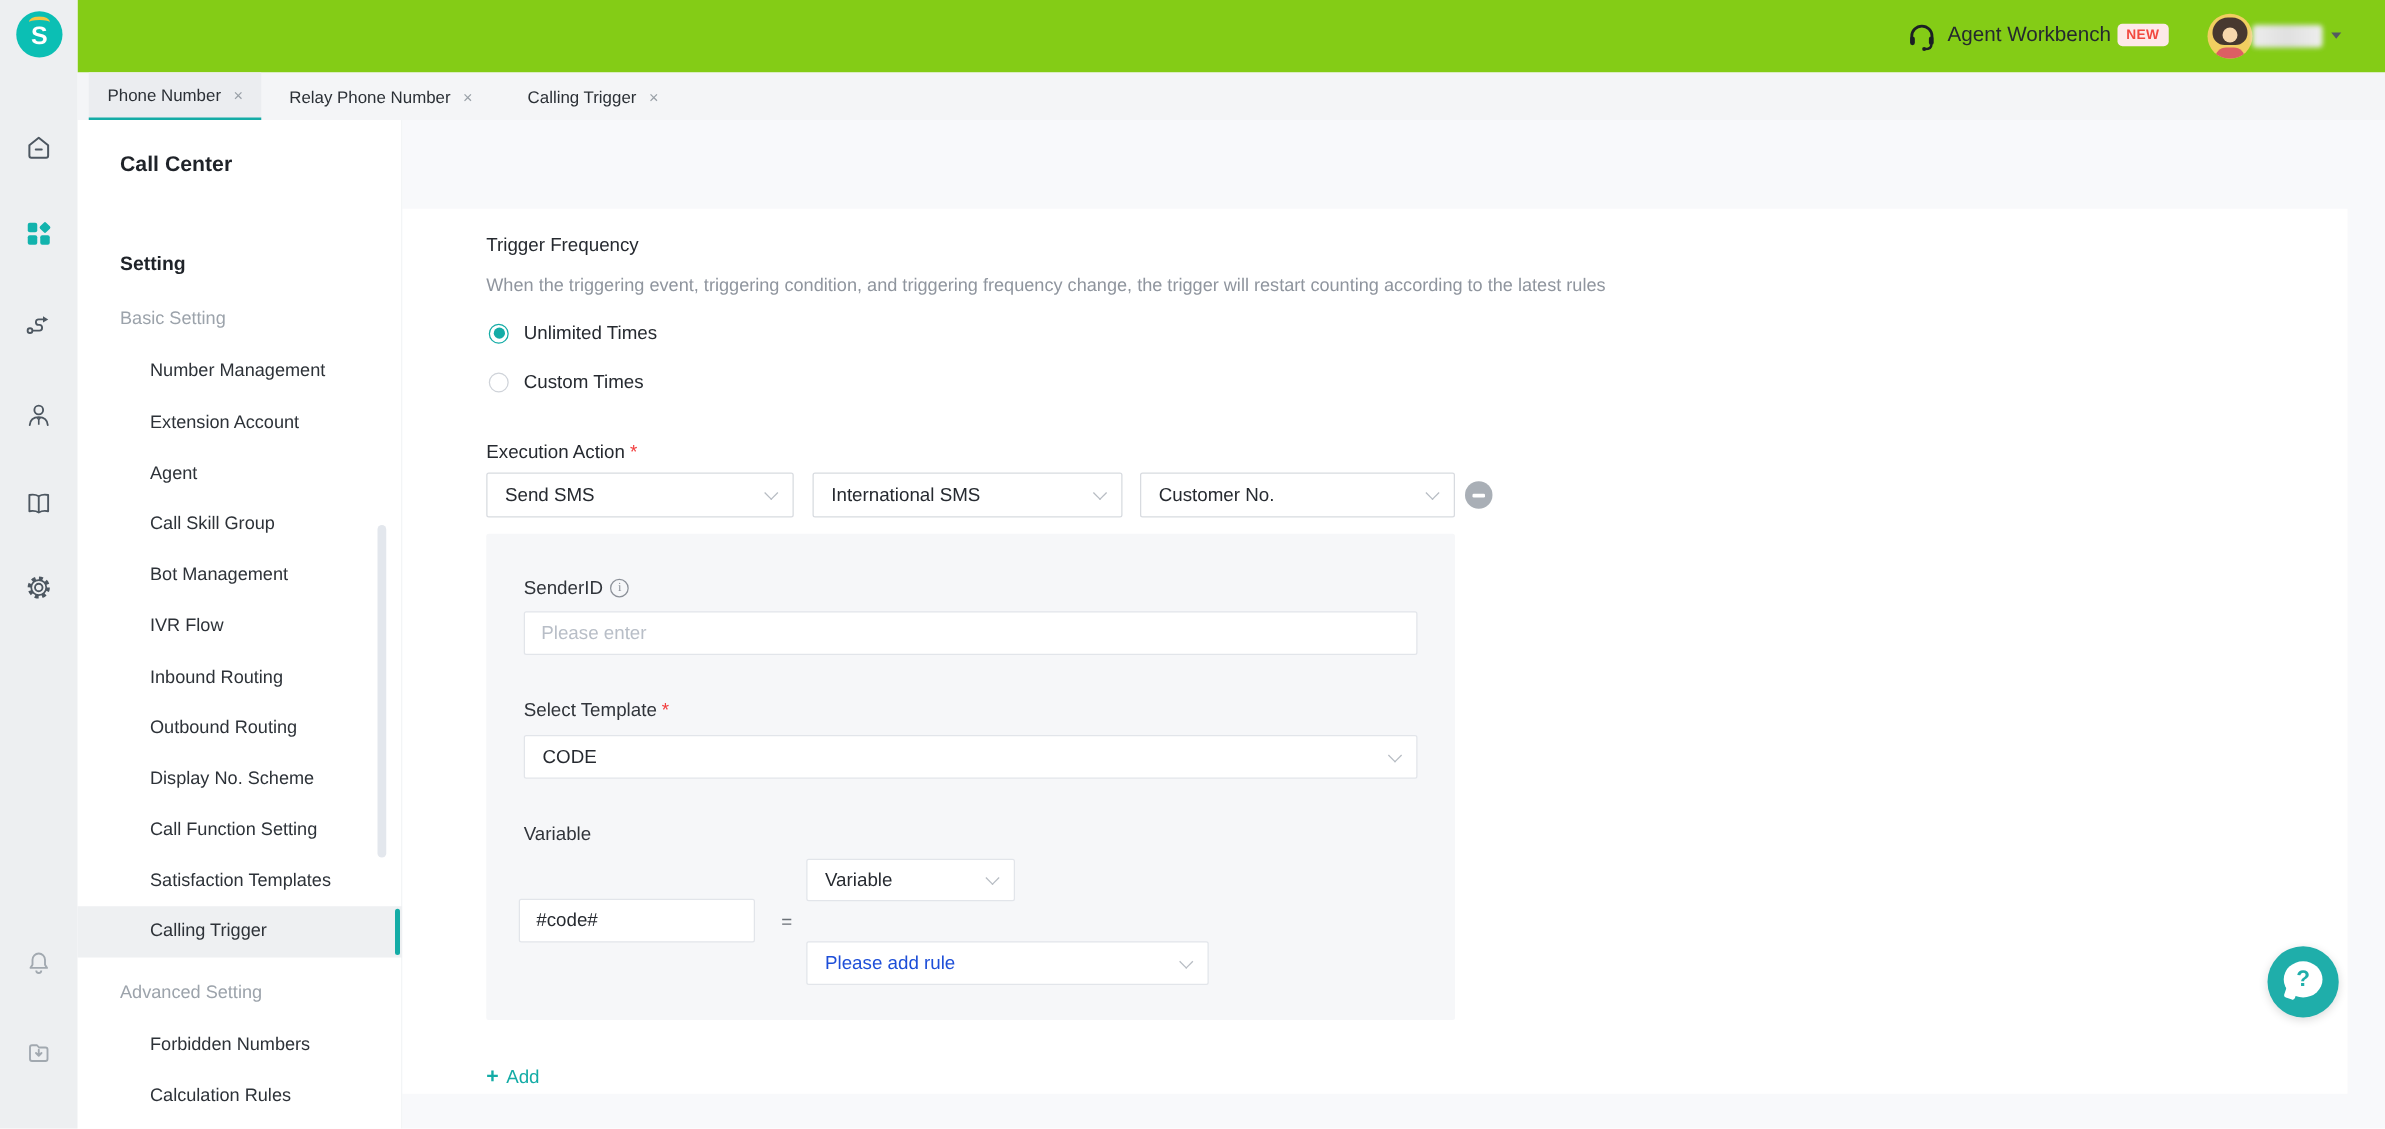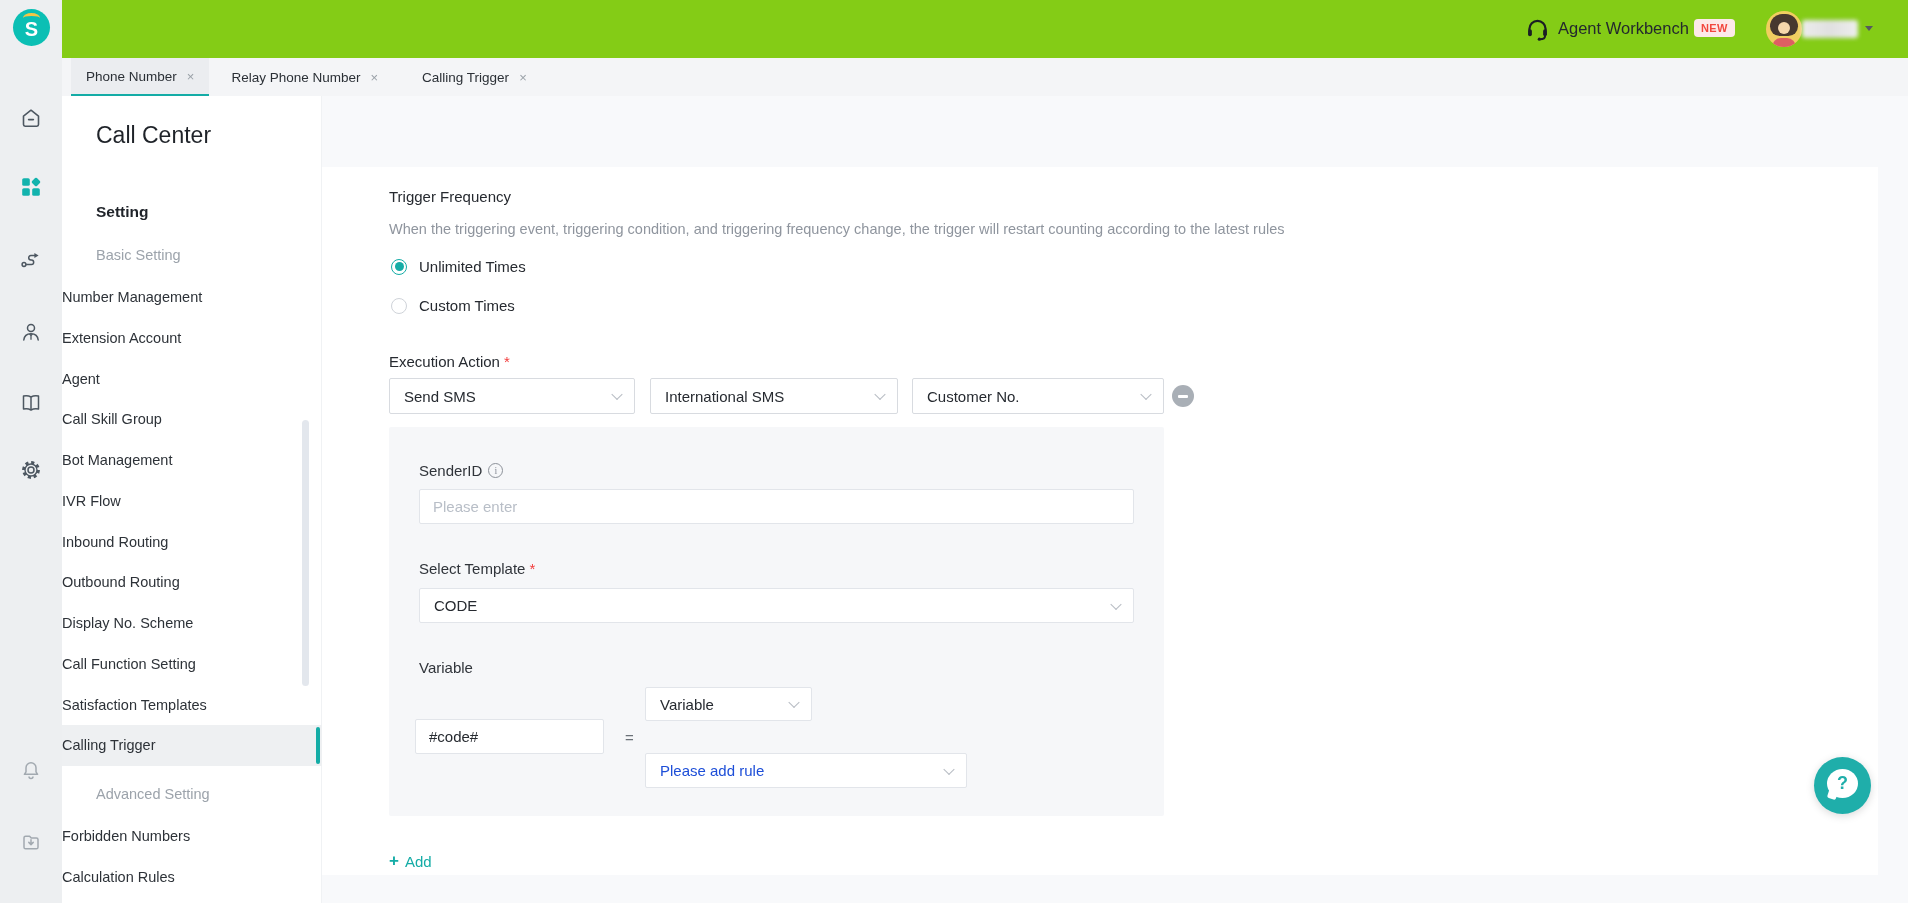--- a/index.html
+++ b/index.html
@@ -35,25 +35,25 @@
   
   .tabbar { position:absolute; left:62px; top:58px; width:1846px; height:38px; background:#f4f5f7;
             display:flex; align-items:stretch; padding-left:9px; }
   .tab { display:flex; align-items:center; padding:0 15px; font-size:13.5px; color:#2b3036; cursor:pointer; }
   .tab .x { margin-left:10px; font-size:13px; color:#99a0a7; }
   .tab.active { background:#ebedf0; border-bottom:2px solid #14ACA6; }
   .tab + .tab { margin-left:7px; }
   
   .sidebar { position:absolute; left:62px; top:96px; width:260px; height:807px; background:#fff;
              border-right:1px solid #f0f2f4; }
-  .sb-title { position:absolute; left:34px; top:26px; font-size:23px; font-weight:normal; color:#1f2329; }
+  .sb-title { position:absolute; left:34px; top:26px; font-size:17px; font-weight:bold; color:#1f2329; }
   .sb-section { position:absolute; left:34px; top:107px; font-size:15.5px; font-weight:bold; color:#1f2329; }
   .sb-group { position:absolute; left:34px; font-size:14.5px; color:#9CA3AB; }
   .sb-list { position:absolute; left:0; width:260px; }
-  .sb-item { height:40.75px; line-height:40.75px; font-size:14.5px; color:#2d3238;
+  .sb-item { height:40.75px; line-height:40.75px; padding-left:58px; font-size:14.5px; color:#2d3238;
              cursor:pointer; position:relative; white-space:nowrap; }
   .sb-item.active { background:#eef0f2; }
   .sb-item.active::after { content:""; position:absolute; right:2px; top:2px; bottom:2px; width:4px;
                            background:#14ACA6; border-radius:2px; }
   .sb-scroll { position:absolute; left:240px; top:324px; width:7px; height:266px; background:#e3e7ed; border-radius:4px; }
   
   .main { position:absolute; left:322px; top:96px; width:1586px; height:807px; background:#f8f9fb; }
   .page-head { position:absolute; left:0; top:0; width:100%; height:71px; }
   .back { position:absolute; left:38px; top:28px; width:11px; height:11px;
           border-left:2px solid #333; border-bottom:2px solid #333; transform:rotate(45deg); cursor:pointer; }

